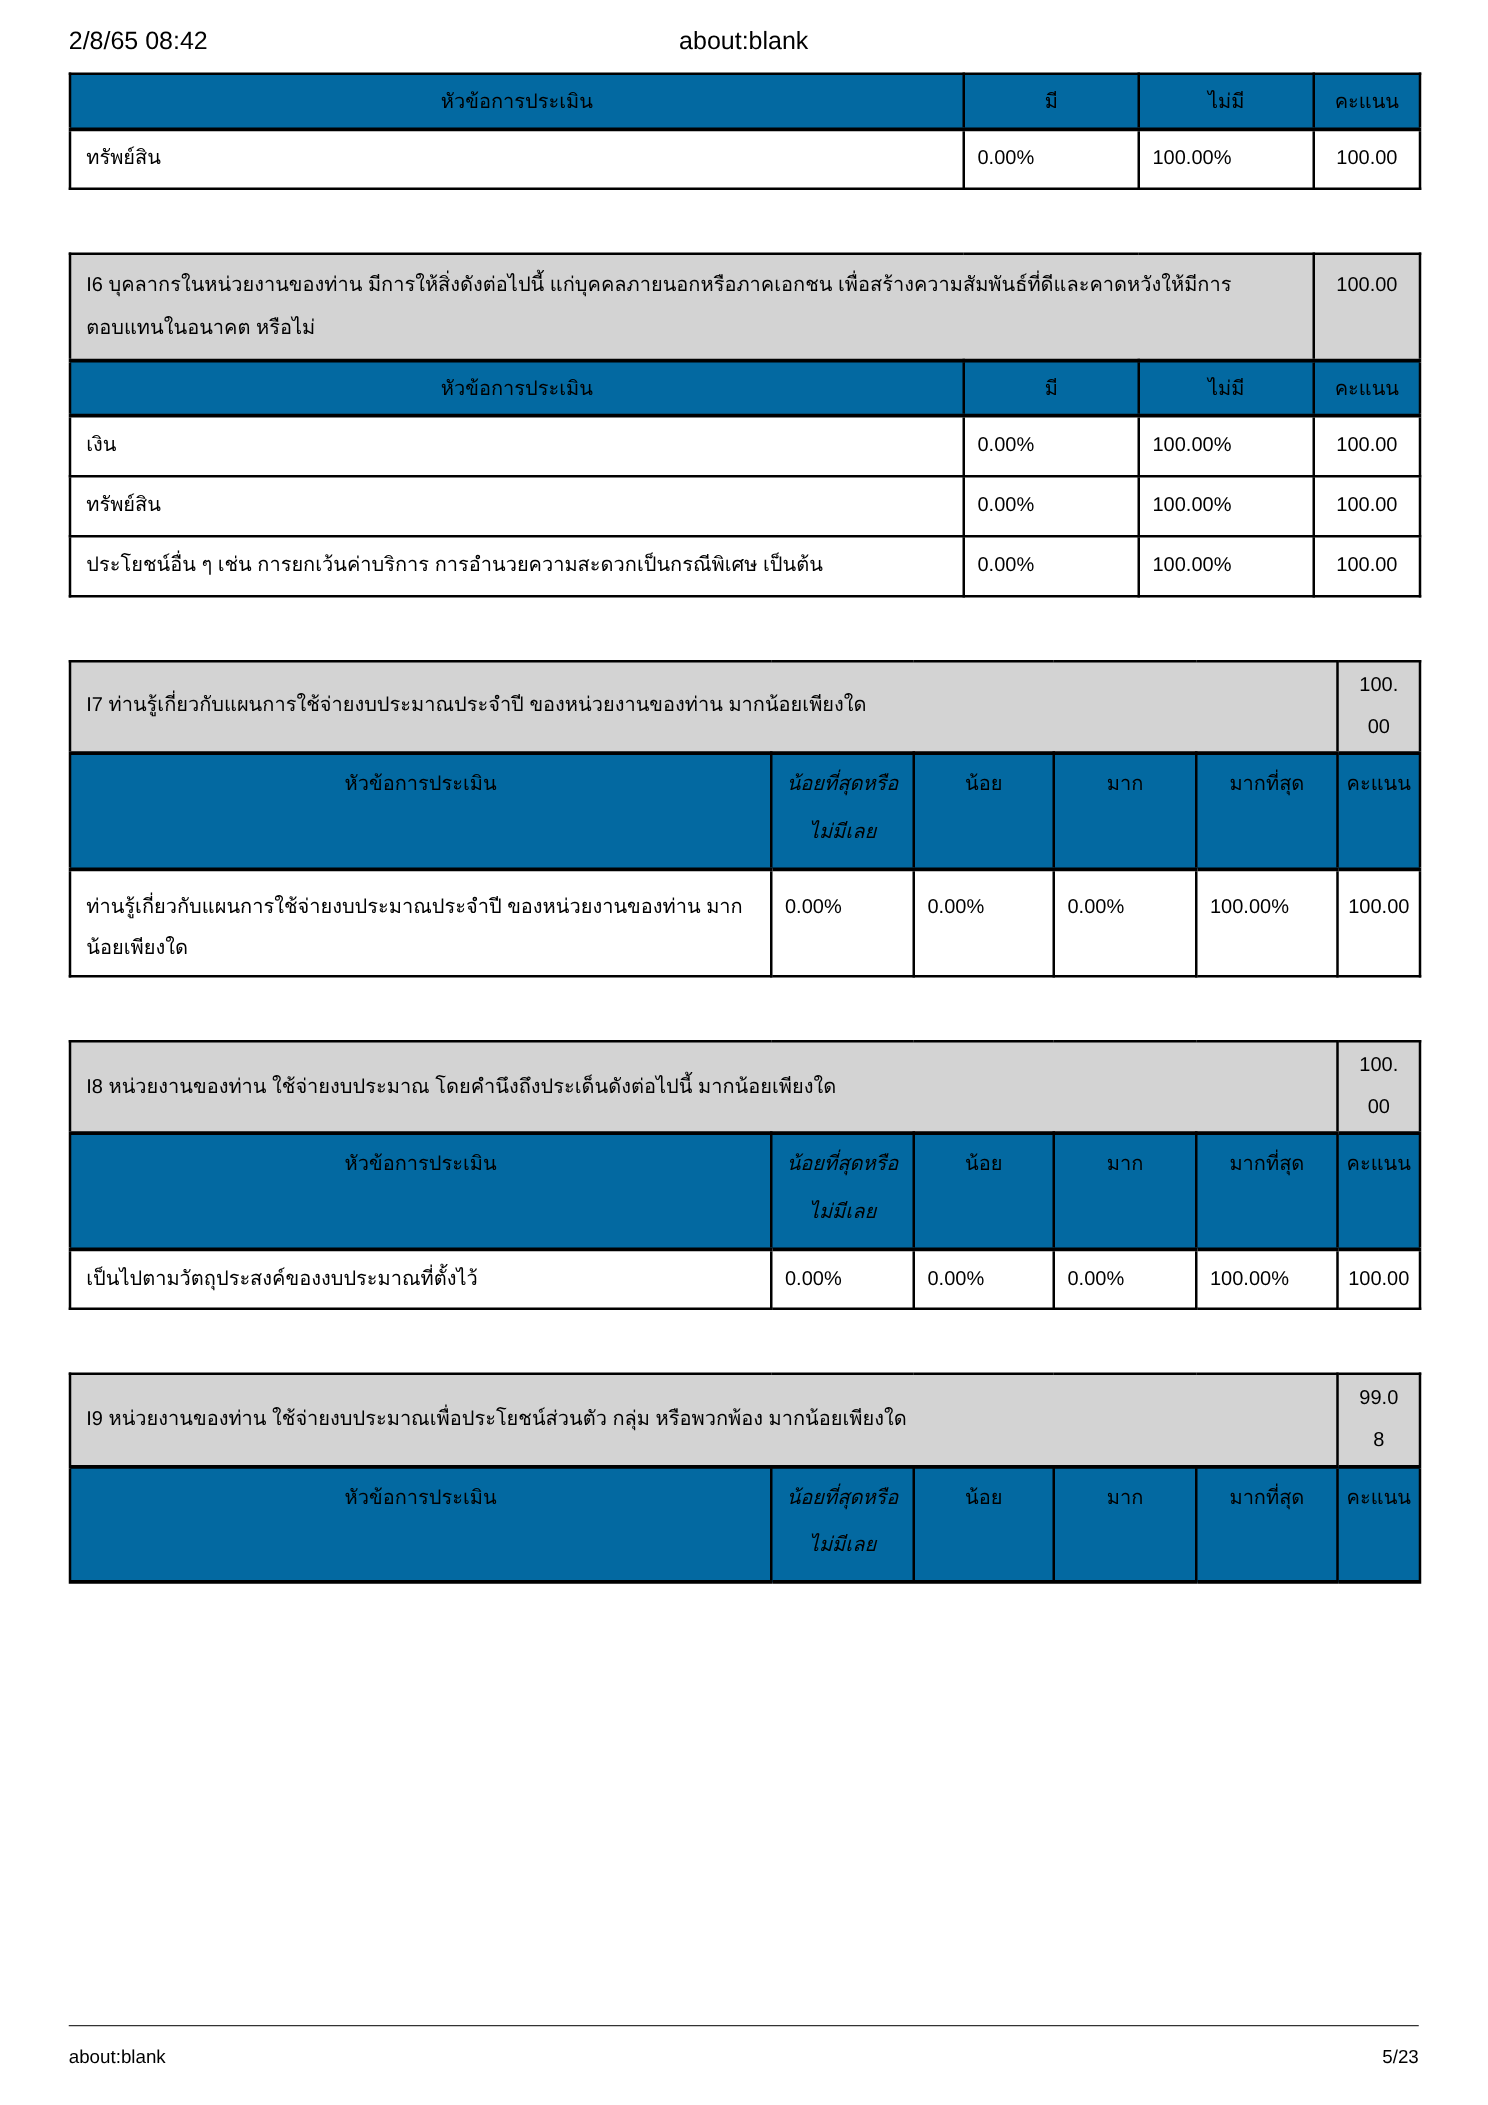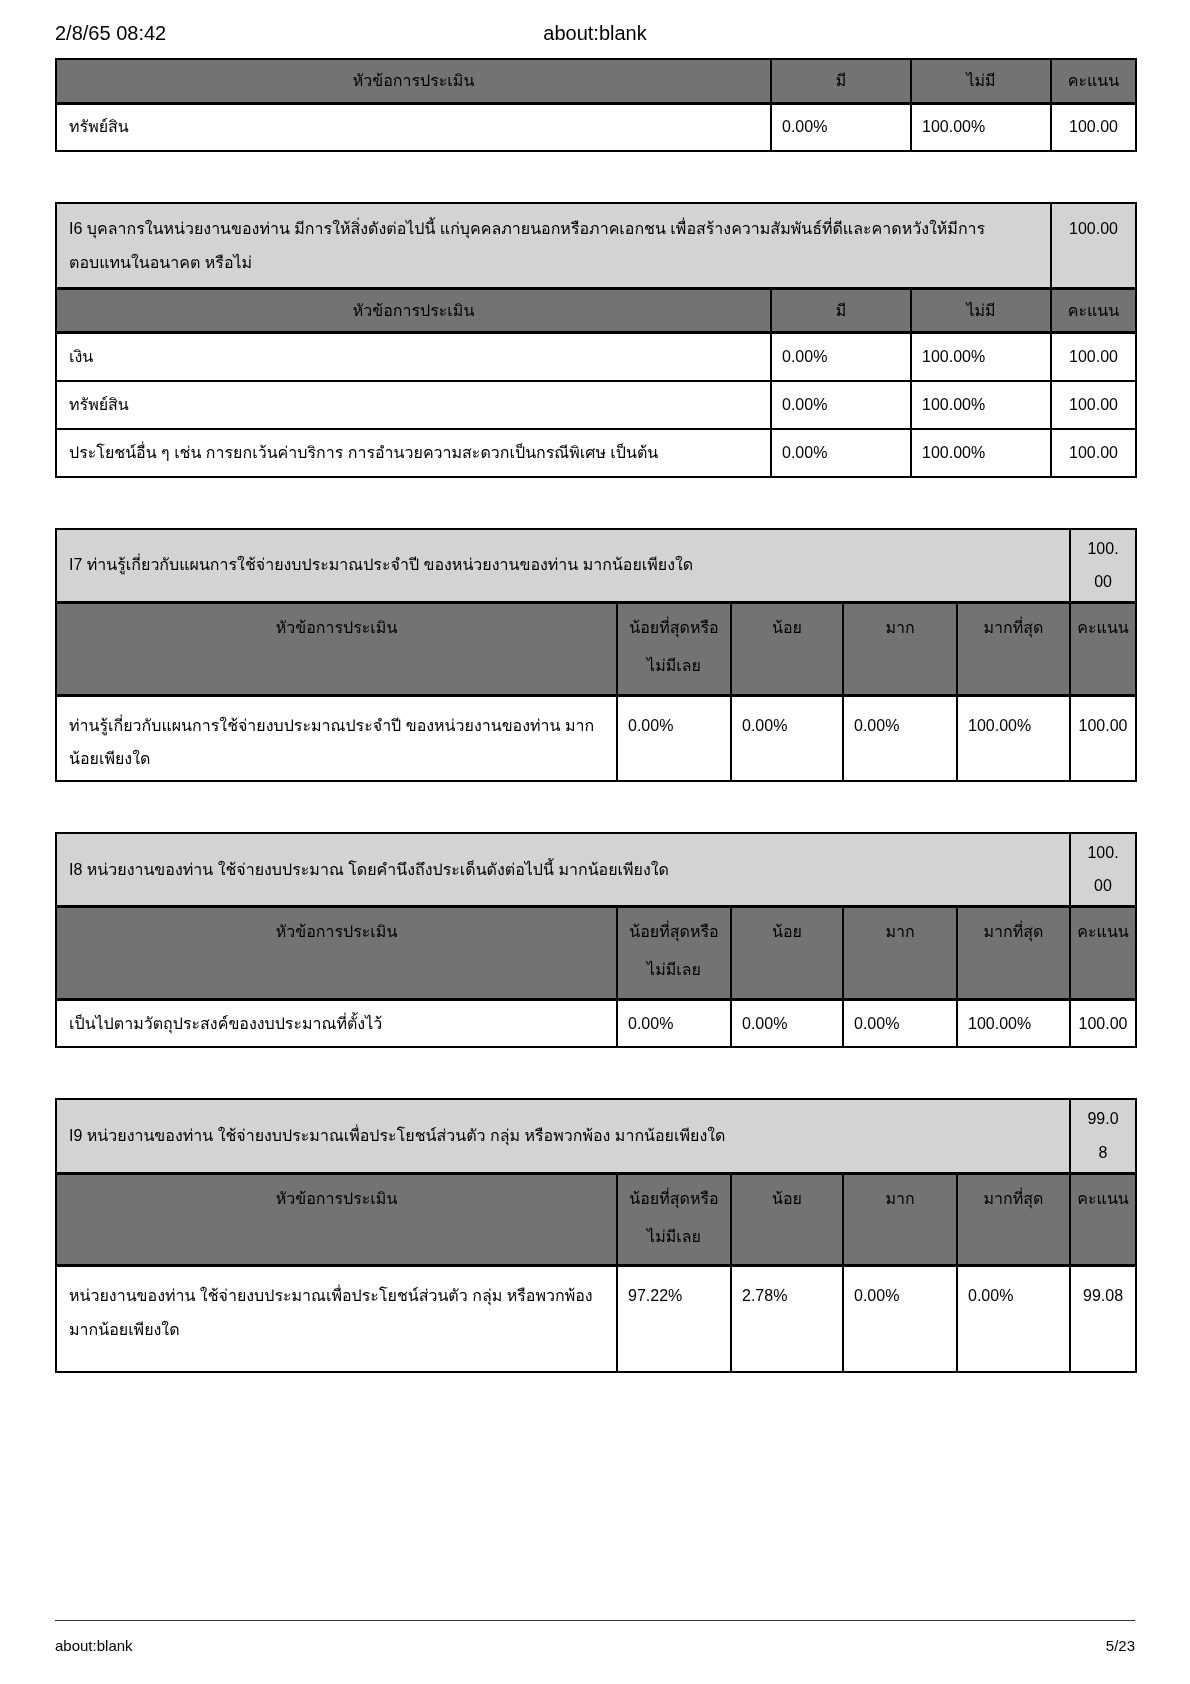--- a/index.html
+++ b/index.html
@@ -39,28 +39,28 @@
     border-bottom: 3px solid #000;
     padding: 8px 12px;
     line-height: 2.1;
   }
   tr.q-row td.q-cell { text-align: left; vertical-align: top; }
   tr.q-row td.q-score { text-align: center; vertical-align: top; }
   table.q-two tr.q-row td { height: 84px; }
   table.q-one tr.q-row td { height: 44px; vertical-align: middle; padding-top: 2px; padding-bottom: 2px; }
   
   tr.h-row td {
-    background: #737373;
+    background: #0369a1;
     border-bottom: 3px solid #000;
     text-align: center;
     font-weight: normal;
   }
   table.t4 tr.h-row td { height: 44px; vertical-align: middle; }
   table.t6 tr.h-row td { height: 84px; vertical-align: top; padding-top: 13px; line-height: 1.4; }
-  table.t6 tr.h-row .h2l div { margin-bottom: 16px; }
+  table.t6 tr.h-row .h2l div { margin-bottom: 16px; font-style: italic; }
   
   tr.d-row td { background: #ffffff; height: 48px; vertical-align: middle; line-height: 2.1; }
   tr.d-row td.d-topic { text-align: left; padding: 4px 12px; margin-left: 12px; }
   tr.d-row td.d-val { text-align: left; padding: 4px 10px; }
   tr.d-row td.d-score { text-align: center; padding: 4px 4px; }
   tr.d-row.tall td { vertical-align: top; padding-top: 12px; }
   table.t7row tr.d-row.tall td { height: 76px; }
   table.t9row tr.d-row.tall td { height: 106px; }
 
   .page-footer {
@@ -235,28 +235,20 @@
       <td>หัวข้อการประเมิน</td>
       <td class="h2l">
         <div>น้อยที่สุดหรือ</div>
         <div>ไม่มีเลย</div>
       </td>
       <td>น้อย</td>
       <td>มาก</td>
       <td>มากที่สุด</td>
       <td>คะแนน</td>
     </tr>
-    <tr class="d-row tall">
-      <td class="d-topic">หน่วยงานของท่าน ใช้จ่ายงบประมาณเพื่อประโยชน์ส่วนตัว กลุ่ม หรือพวกพ้อง มากน้อยเพียงใด</td>
-      <td class="d-val">97.22%</td>
-      <td class="d-val">2.78%</td>
-      <td class="d-val">0.00%</td>
-      <td class="d-val">0.00%</td>
-      <td class="d-score">99.08</td>
-    </tr>
   </tbody>
     </table>
 
 </div>
 
 <div class="page-footer">
   <span>about:blank</span>
   <span>5/23</span>
 </div>
 

